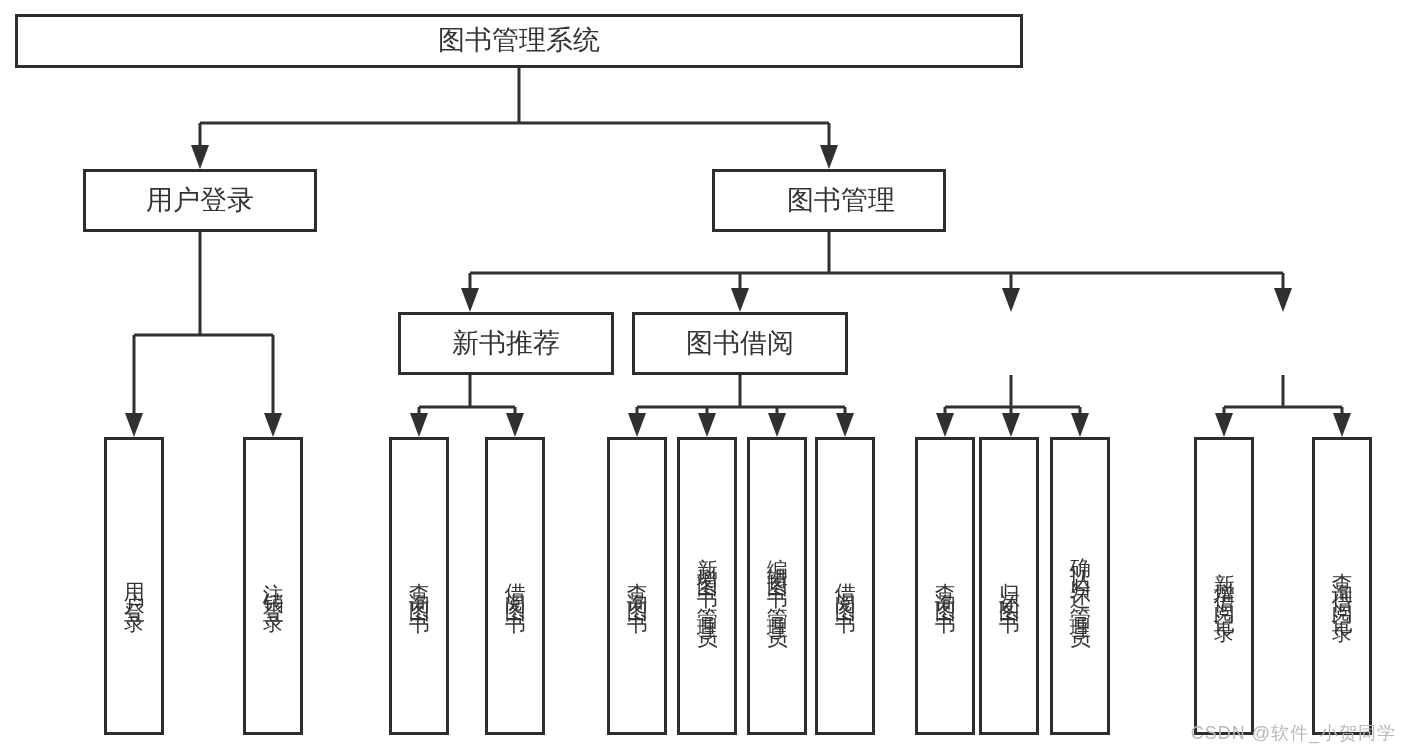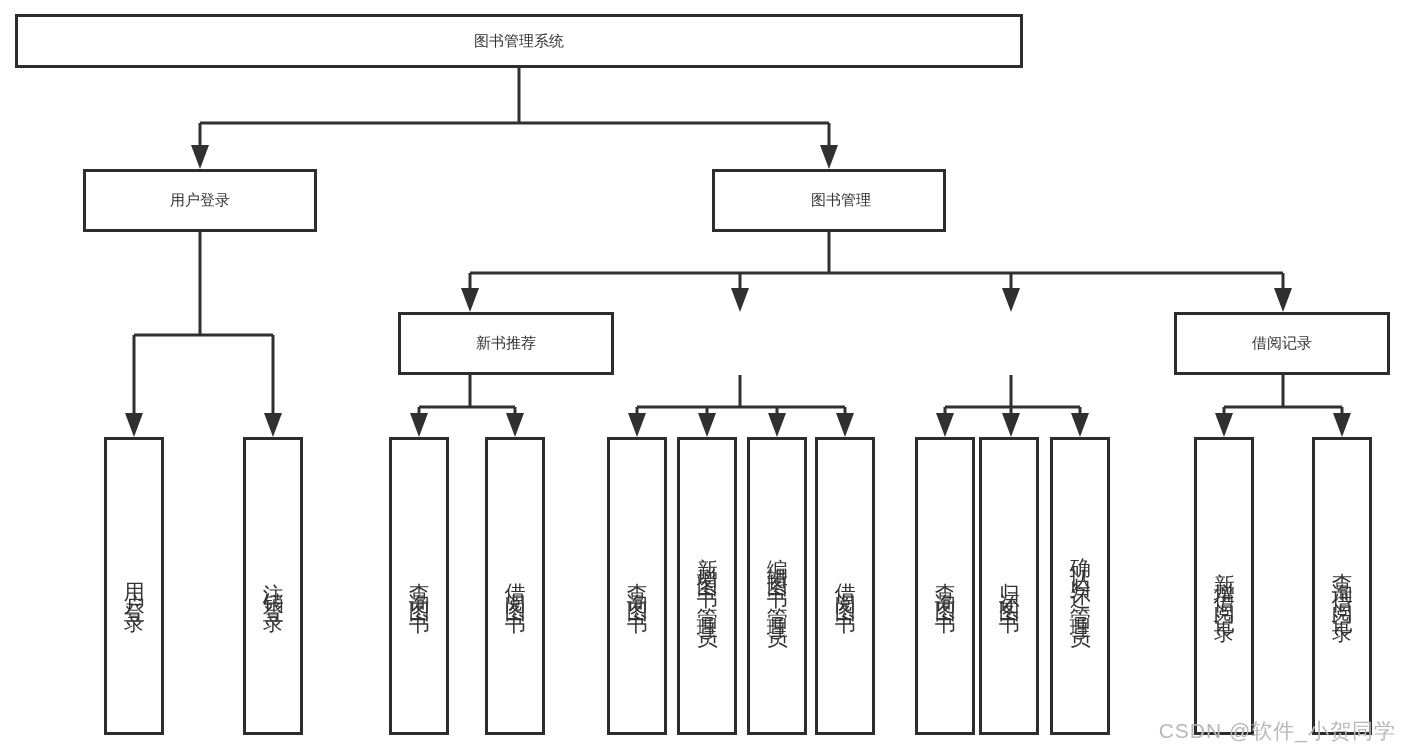--- a/index.html
+++ b/index.html
@@ -34,34 +34,34 @@
     stroke: none;
   }
   .box {
     position: absolute;
     background: var(--background);
     border: 3px solid var(--box-border);
     color: var(--text);
     display: flex;
     align-items: center;
     justify-content: center;
-    font-size: 15px;
+    font-size: 27px;
     line-height: 1.25;
     text-align: center;
   }
   .vbox {
     writing-mode: vertical-rl;
     letter-spacing: 10px;
     font-size: 21px;
   }
   .watermark {
     position: absolute;
     right: 9px;
     bottom: 2px;
-    font-size: 21px;
+    font-size: 18px;
     letter-spacing: 1px;
     color: var(--watermark);
     white-space: nowrap;
   }
 </style>
 </head>
 <body>
 
 <div class="canvas">
 
@@ -84,21 +84,21 @@
          M1071 413 L1089 413 L1080 437 Z
          M1215 413 L1233 413 L1224 437 Z  M1333 413 L1351 413 L1342 437 Z"></path>
   </svg>
 
   <div class="box" style="left:15px; top:14px; width:1008px; height:54px;">图书管理系统</div>
 
   <div class="box" style="left:83px; top:169px; width:234px; height:63px;">用户登录</div>
   <div class="box" style="left:712px; top:169px; width:234px; height:63px;padding-left:24px;">图书管理</div>
 
   <div class="box" style="left:362px; top:312px; width:216px; height:63px;margin-left:36px;">新书推荐</div>
-  <div class="box" style="left:1174px; top:312px; width:216px; height:63px;">借阅记录</div>
+  <div class="box" style="left:632px; top:312px; width:216px; height:63px;">图书借阅</div>
 
   <div class="box vbox" style="left:104px; top:437px; width:60px; height:298px;">用户登录</div>
   <div class="box vbox" style="left:243px; top:437px; width:60px; height:298px;">注销登录</div>
 
   <div class="box vbox" style="left:389px; top:437px; width:60px; height:298px;">查询图书</div>
   <div class="box vbox" style="left:485px; top:437px; width:60px; height:298px;">借阅图书</div>
 
   <div class="box vbox" style="left:607px; top:437px; width:60px; height:298px;">查询图书</div>
   <div class="box vbox" style="left:677px; top:437px; width:60px; height:298px;">新增图书（管理员）</div>
   <div class="box vbox" style="left:747px; top:437px; width:60px; height:298px;">编辑图书（管理员）</div>

